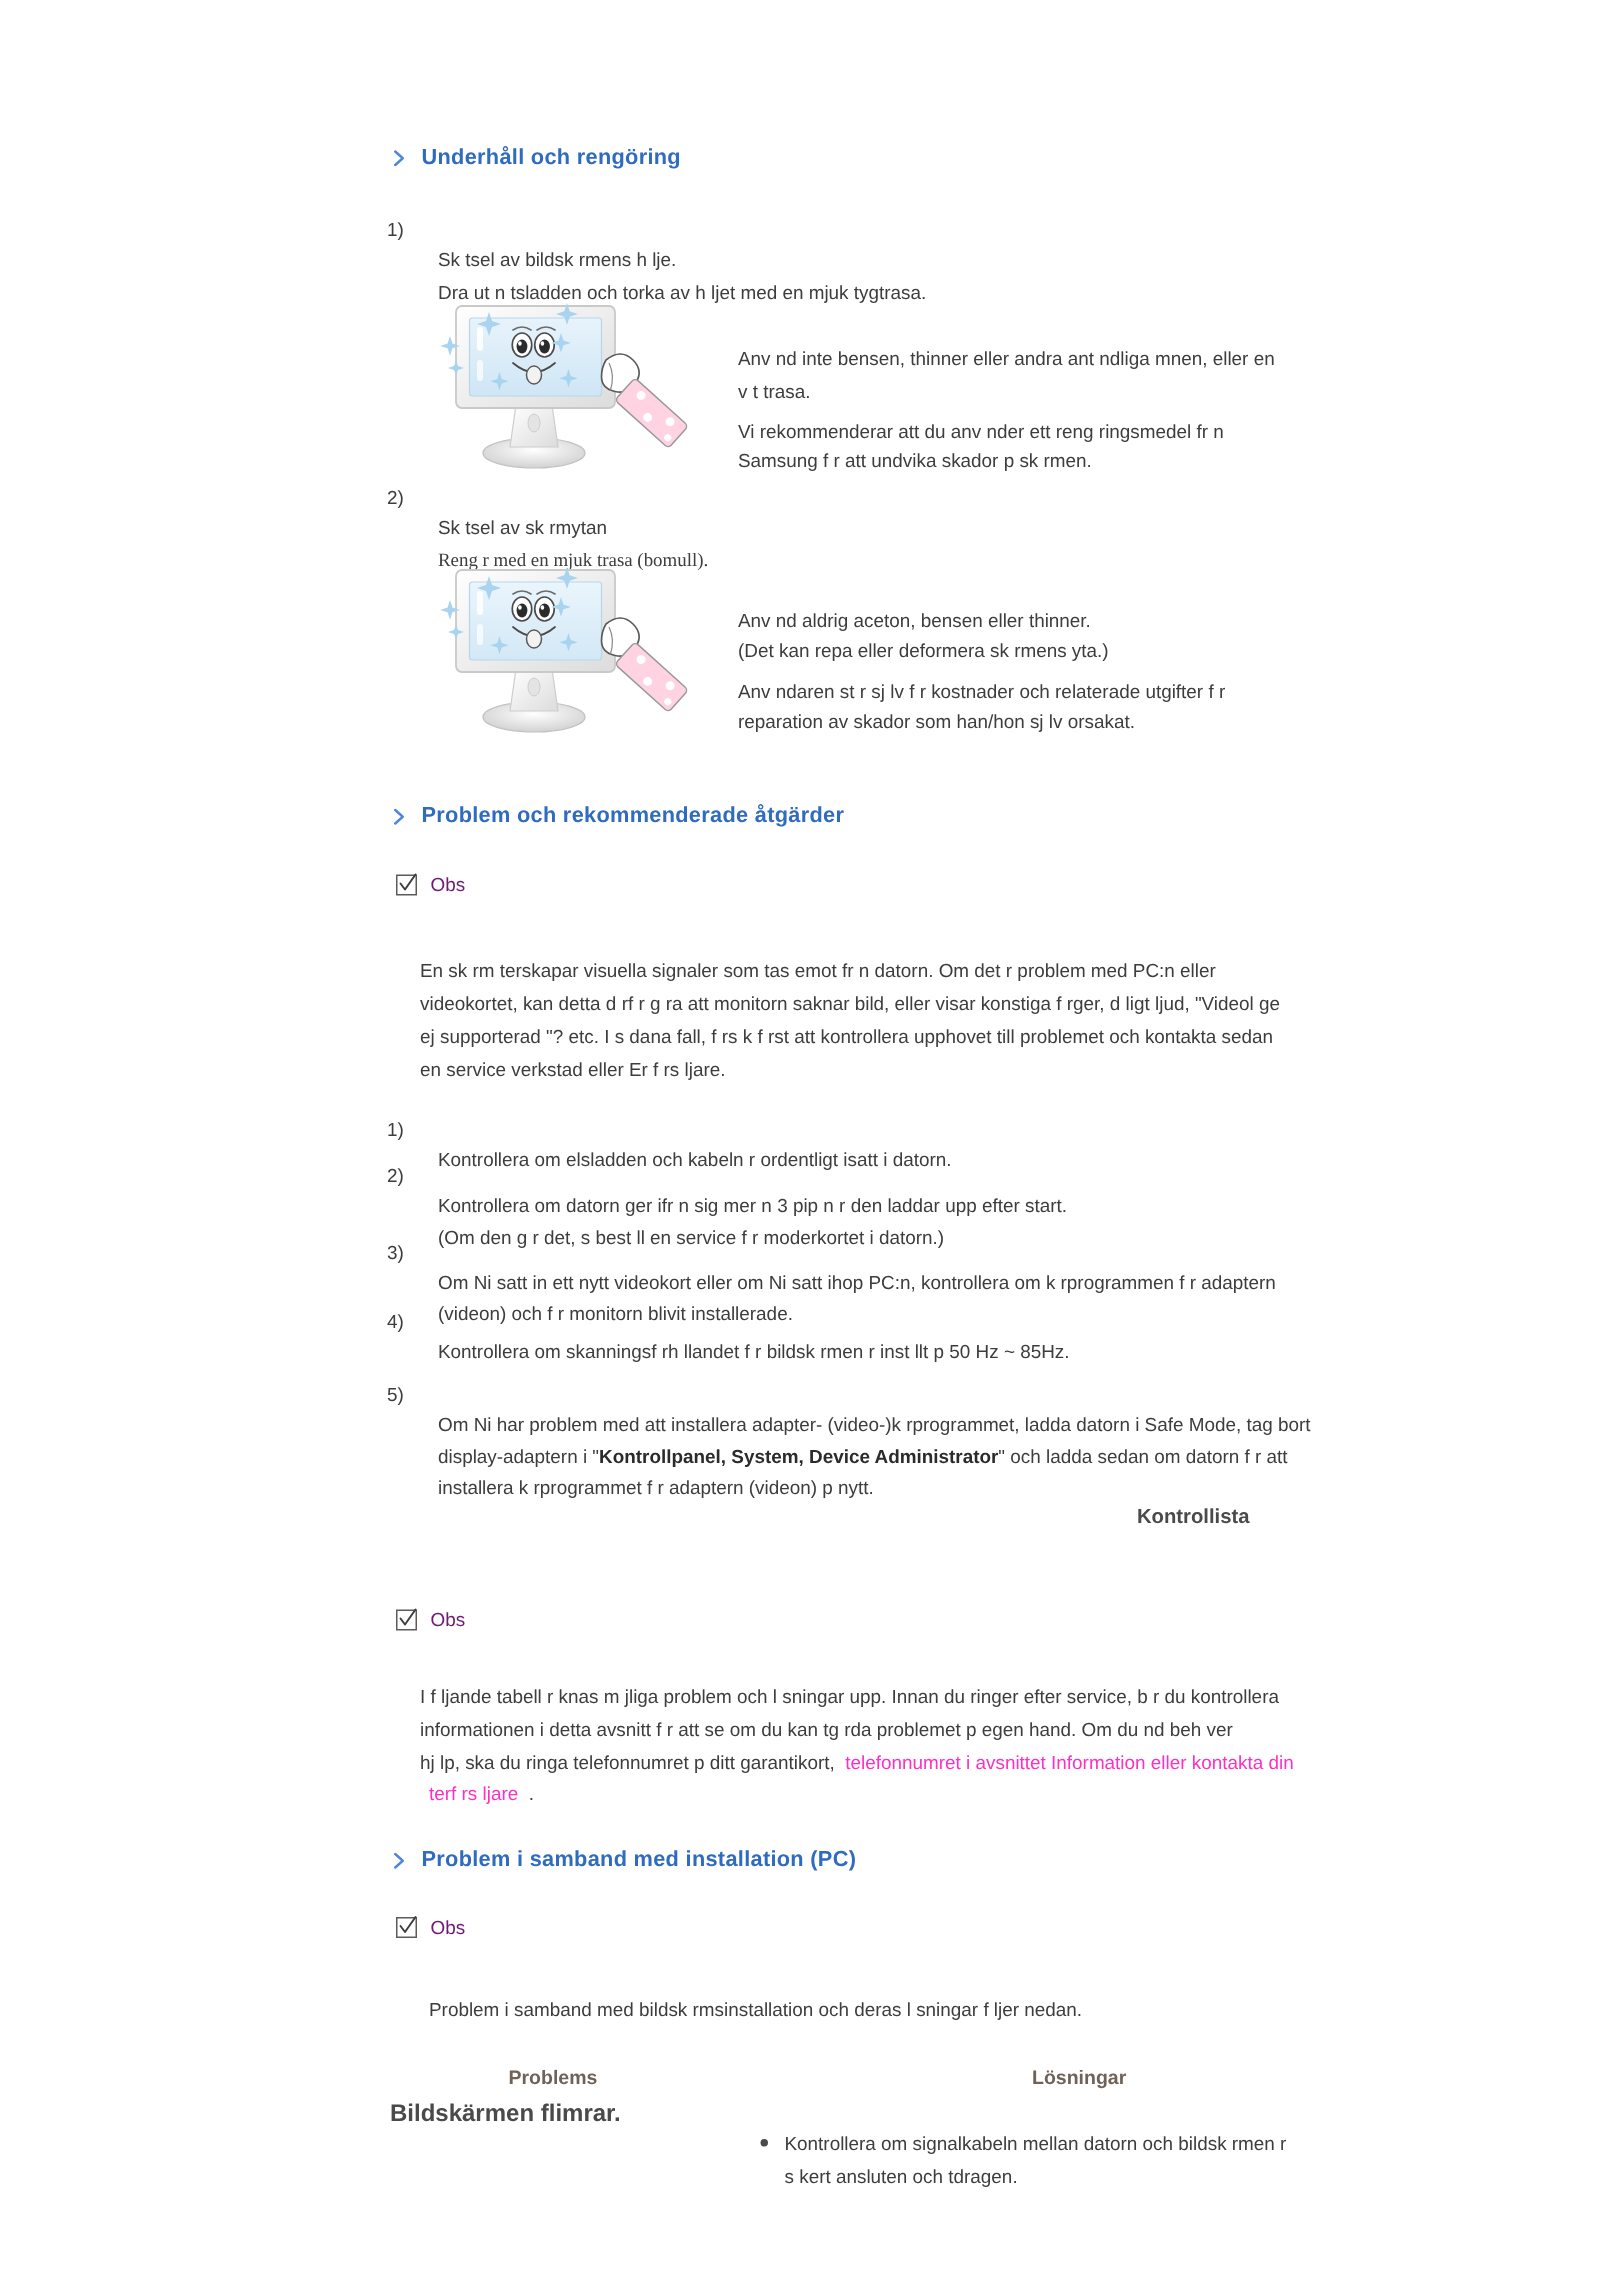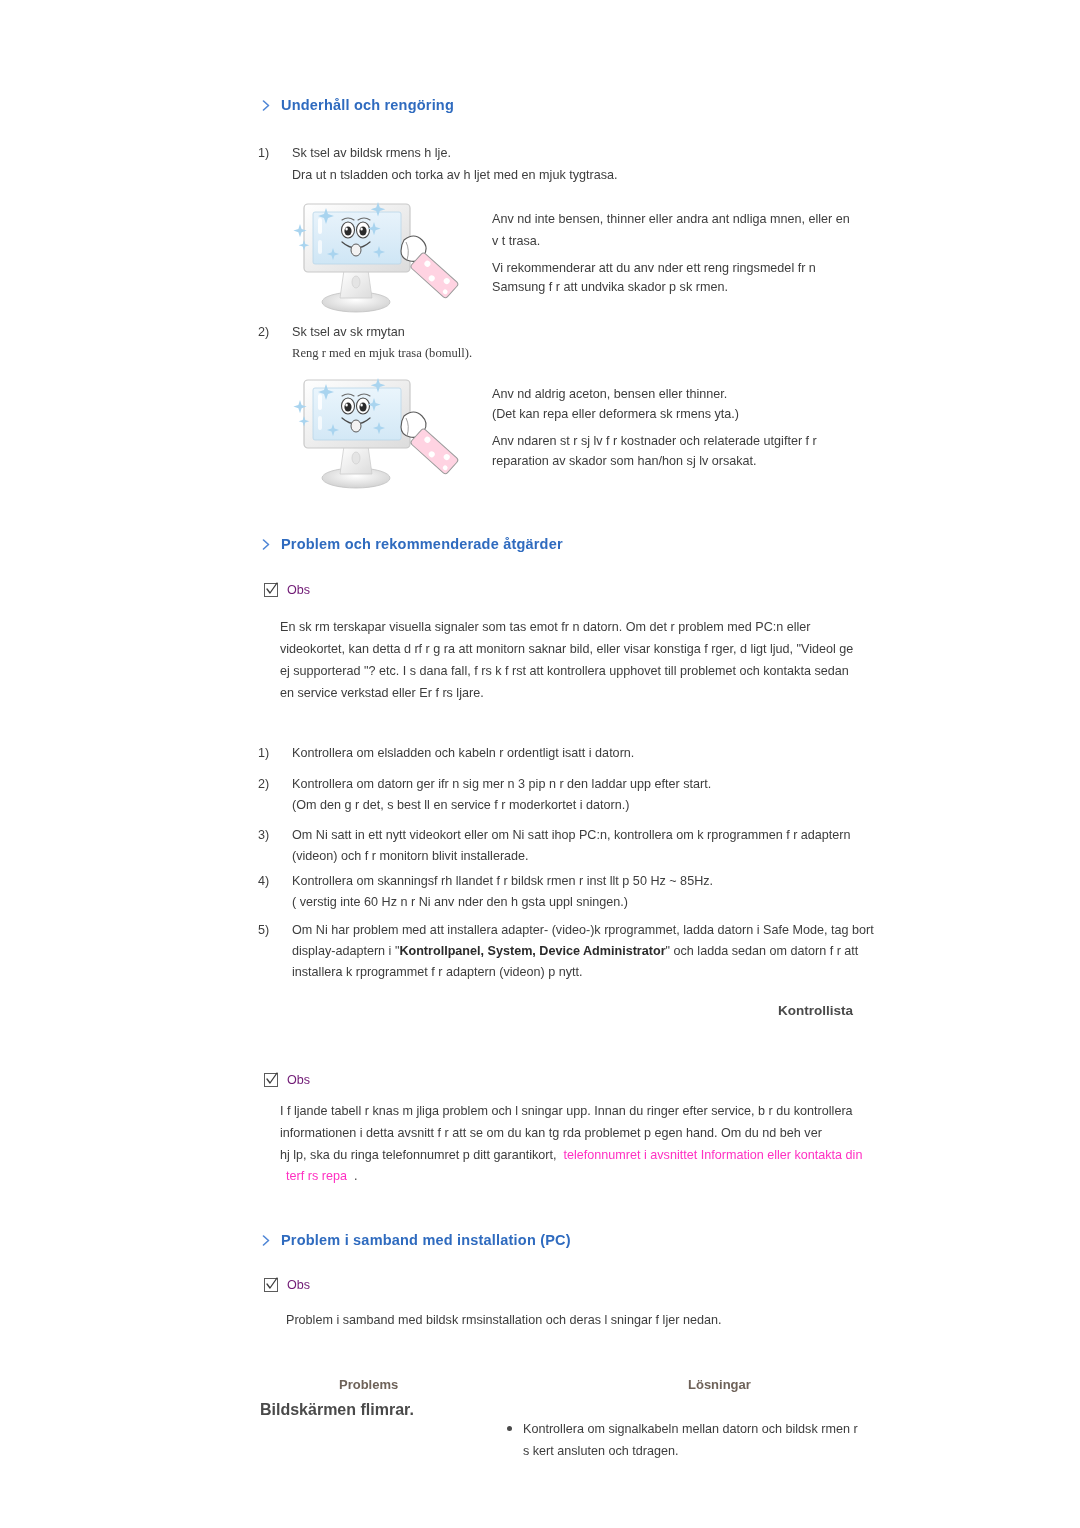--- a/index.html
+++ b/index.html
@@ -44,20 +44,21 @@
   }
   .chev svg { display:block; }
 
   
   .txt {
     position: absolute;
     font-size: 12.6px;
     line-height: 22px;
     color: #3d3d3d;
     white-space: nowrap;
+    margin-top: 20px;
   }
 
   .num {
     position: absolute;
     font-size: 12.6px;
     line-height: 22px;
     color: #3d3d3d;
   }
 
   
@@ -306,45 +307,44 @@
   <div class="num" style="left:258px; top:773px;">2)</div>
   <div class="txt" style="left:292px; top:773px;">Kontrollera om datorn ger ifr n sig mer  n 3 pip n r den laddar upp efter start.</div>
   <div class="txt" style="left:292px; top:794px;">(Om den g r det, s  best ll en service f r moderkortet i datorn.)</div>
 
   <div class="num" style="left:258px; top:824px;">3)</div>
   <div class="txt" style="left:292px; top:824px;">Om Ni satt in ett nytt videokort eller om Ni satt ihop PC:n, kontrollera om k rprogrammen f r adaptern</div>
   <div class="txt" style="left:292px; top:845px;">(videon) och f r monitorn blivit installerade.</div>
 
   <div class="num" style="left:258px; top:870px;">4)</div>
   <div class="txt" style="left:292px; top:870px;">Kontrollera om skanningsf rh llandet f r bildsk rmen  r inst llt p  50 Hz ~ 85Hz.</div>
-  <div class="txt" style="left:292px; top:891px;">( verstig inte 60 Hz n r Ni anv nder den h gsta uppl sningen.)</div>
 
   <div class="num" style="left:258px; top:919px;">5)</div>
   <div class="txt" style="left:292px; top:919px;">Om Ni har problem med att installera adapter- (video-)k rprogrammet, ladda datorn i Safe Mode, tag bort</div>
   <div class="txt" style="left:292px; top:940px;">display-adaptern i "<b class="strong">Kontrollpanel, System, Device Administrator</b>" och ladda sedan om datorn f r att</div>
   <div class="txt" style="left:292px; top:961px;">installera k rprogrammet f r adaptern (videon) p  nytt.</div>
 
-  <div class="colhead" style="left:758px; top:1003px; font-size:13.5px; color:#4a4a4a;margin-left:20px;">Kontrollista</div>
+  <div class="colhead" style="left:758px; top:1003px; font-size:13.5px; color:#4a4a4a;">Kontrollista</div>
 
   <div class="obs" style="left:264px; top:1073px;">
     <span class="cbox">
       <svg width="14" height="14" viewBox="0 0 14 14">
         <path d="M2 7 L5 11 L12 1" fill="none" stroke="#3d3d3d" stroke-width="1.3" stroke-linecap="round" stroke-linejoin="round"></path>
       </svg>
     </span>
     <span>Obs</span>
   </div>
 
   <div class="txt" style="left:280px; top:1100px;">I f ljande tabell r knas m jliga problem och l sningar upp. Innan du ringer efter service, b r du kontrollera</div>
   <div class="txt" style="left:280px; top:1122px;">informationen i detta avsnitt f r att se om du kan  tg rda problemet p  egen hand. Om du  nd  beh ver</div>
   <div class="txt" style="left:280px; top:1144px;">
     <span>hj lp, ska du ringa telefonnumret p  ditt garantikort,</span><span>&nbsp; </span><span class="magenta">telefonnumret i avsnittet Information eller kontakta din</span>
   </div>
   <div class="txt" style="left:286px; top:1165px;">
-    <span class="magenta">terf rs repa</span><span>&nbsp;&nbsp;</span><span>.</span>
+    <span class="magenta">terf rs ljare</span><span>&nbsp;&nbsp;</span><span>.</span>
   </div>
 
   <div class="section-head" style="left:262px; top:1232px;">
     <span class="chev">
       <svg width="9" height="11" viewBox="0 0 9 11">
         <path d="M1.5 1 L6.5 5.5 L1.5 10" fill="none" stroke="#4f86d6" stroke-width="1.6" stroke-linecap="round" stroke-linejoin="round"></path>
       </svg>
     </span>
     <span>Problem i samband med installation (PC)</span>
   </div>

